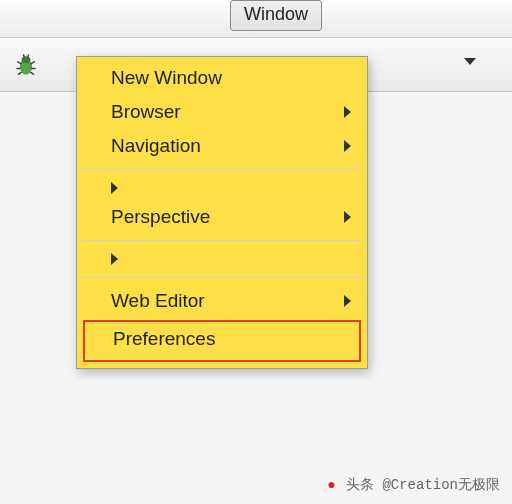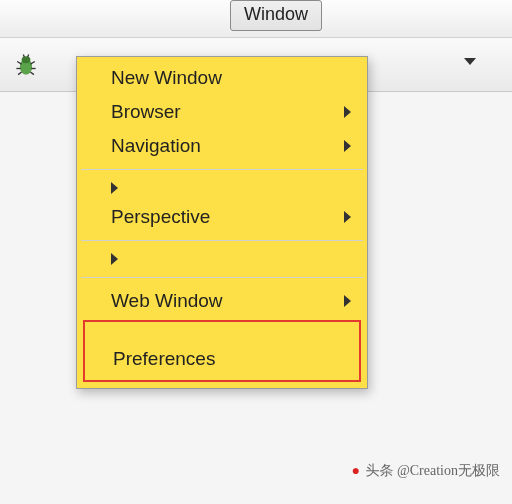--- a/index.html
+++ b/index.html
@@ -82,32 +82,32 @@
       border-left: 7px solid #333;
     }
     .sep {
       height: 1px;
       background: #d0d0d0;
       margin: 6px 4px;
     }
     .highlight-box {
       border: 2px solid #e43b2f;
       margin: 2px 6px 0 6px;
-      padding: 20px 10px 4px 28px;
+      padding: 0 10px 4px 28px;
     }
     .highlight-box .menu-item {
       padding-left: 0;
     }
     .watermark {
       position: absolute;
       right: 12px;
-      bottom: 24px;
+      bottom: 10px;
       font-size: 14px;
       color: #666;
-      font-family: Liberation Serif, serif;
+      font-family: Liberation Mono, monospace;
     }
     .watermark .dot {
       color: #d22;
       font-size: 14px;
       margin-right: 2px;
     }
   </style>
 </head>
 <body>
 
@@ -153,21 +153,21 @@
   <div class="menu-item">
     <span>Perspective</span>
     <span class="arrow"></span>
   </div>
   <div class="sep"></div>
   <div class="menu-item">
     <span class="arrow"></span>
   </div>
   <div class="sep"></div>
   <div class="menu-item">
-    <span>Web Window</span>
+    <span>Web Editor</span>
     <span class="arrow"></span>
   </div>
   <div class="highlight-box">
     <div class="menu-item">
       <span>Preferences</span>
     </div>
   </div>
 </div>
 
 <div class="watermark">

